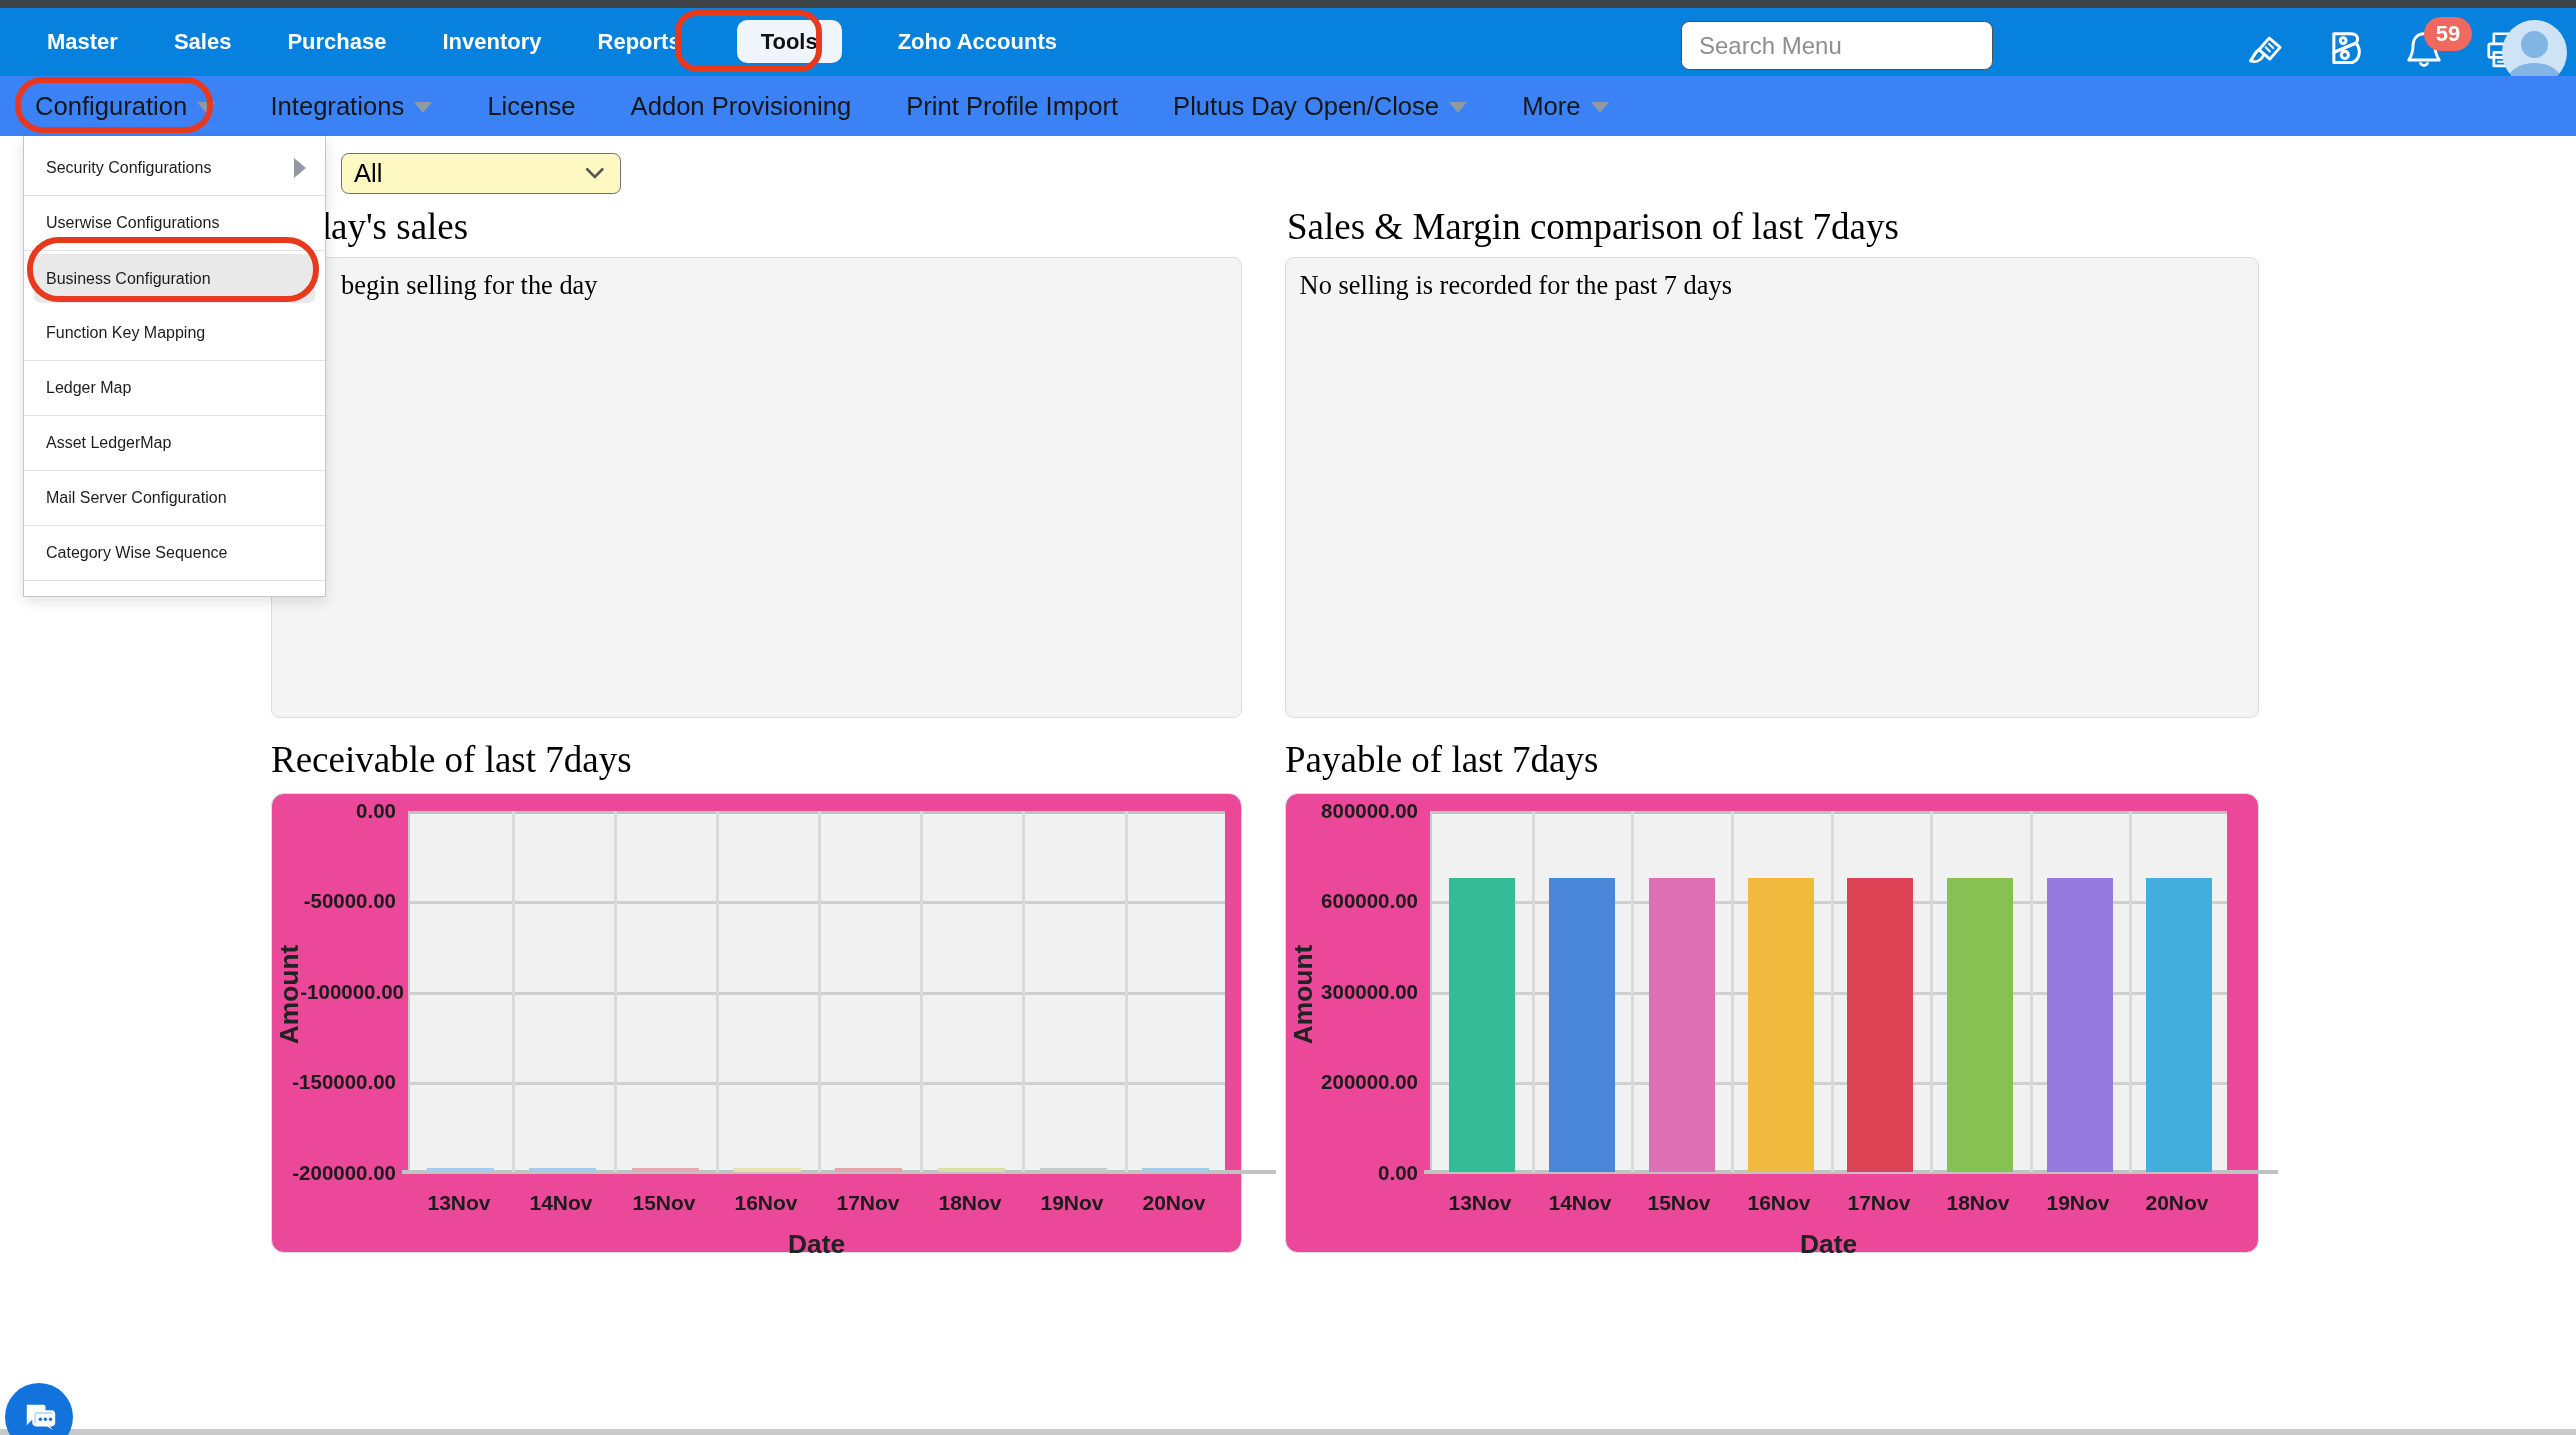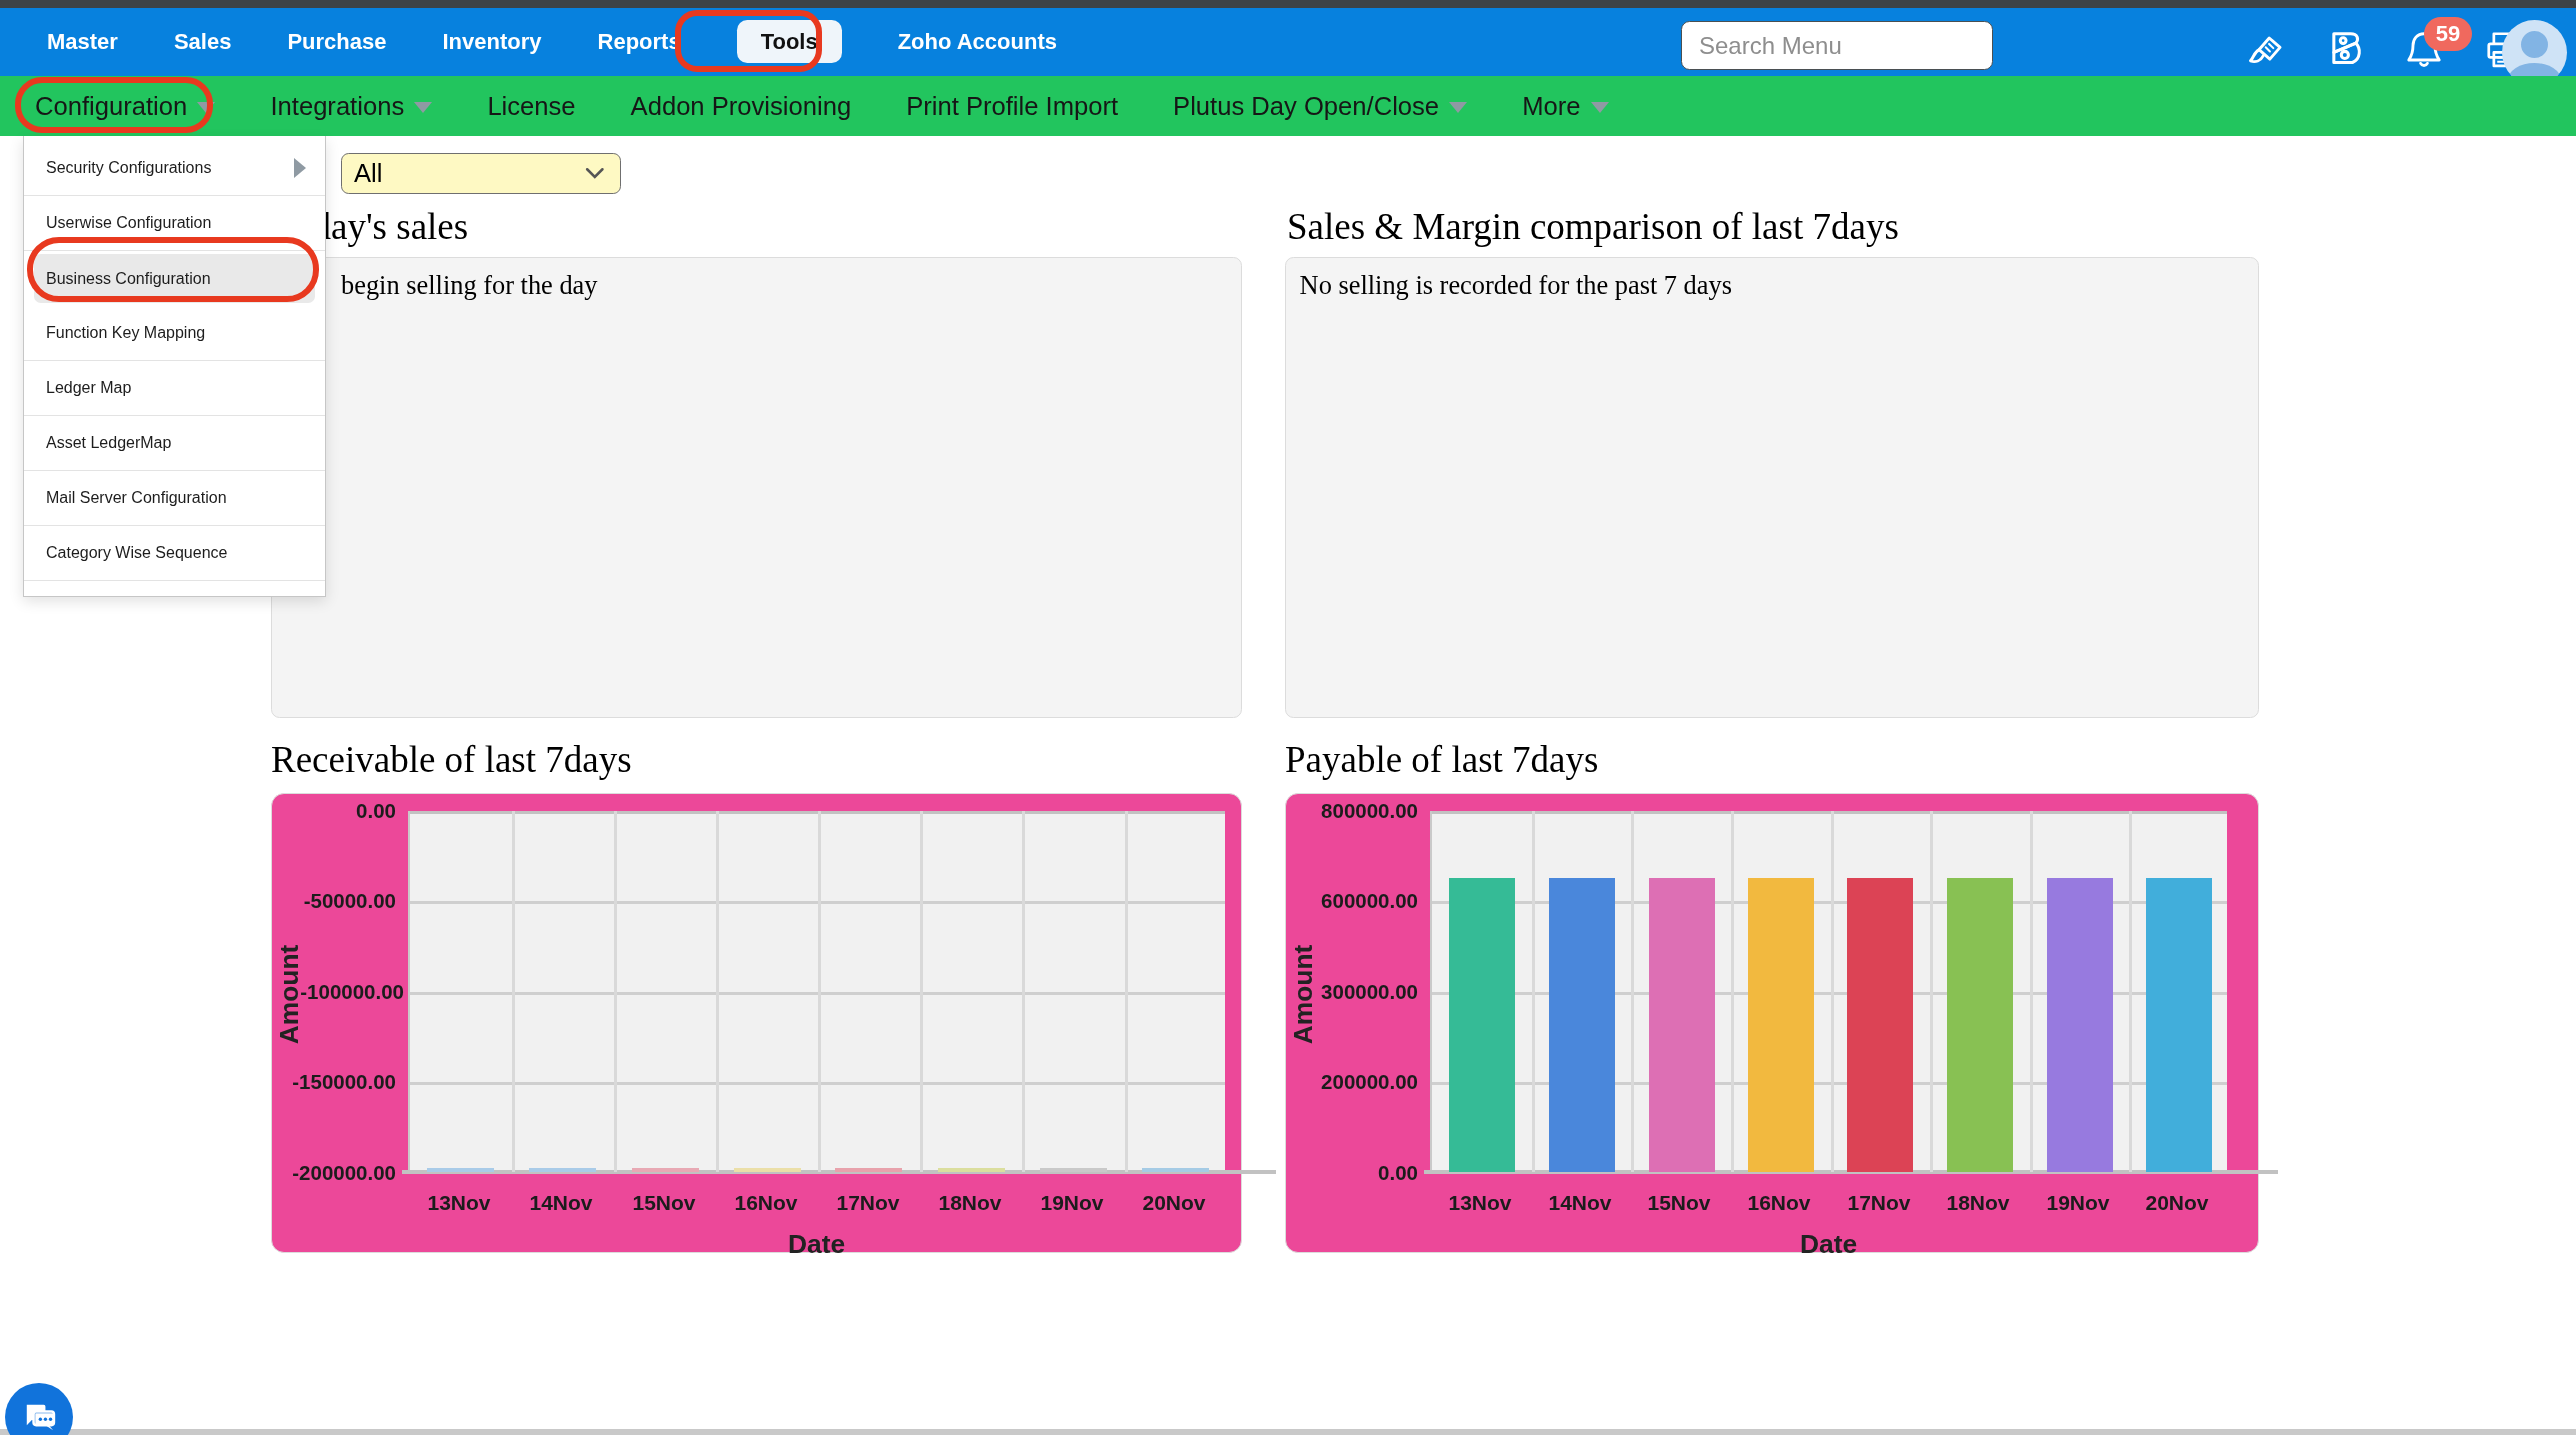--- a/index.html
+++ b/index.html
@@ -18,21 +18,21 @@
   .search-box input::placeholder { color:#8e8e8e; }
   .icon-row { position:absolute; left:2242px; top:7.7px; height:68px; display:flex; align-items:center; gap:36px; }
   .white-icon { width:44px; height:44px; display:block; }
   .bell-wrap { position:relative; }
   .badge { position:absolute; left:22px; top:-10.2px; min-width:48px; height:34px; background:#f0695e; border-radius:17px; color:#fff; font-size:22px; font-weight:bold; display:flex; align-items:center; justify-content:center; padding:0 8.5px; }
   .avatar { position:absolute; left:2502px; top:12px; width:65px; height:65px; border-radius:50%; background:#cfe3f6; overflow:hidden; cursor:pointer; }
   .avatar .head { position:absolute; left:19px; top:11px; width:27px; height:27px; border-radius:50%; background:#82b4e4; }
   .avatar .body { position:absolute; left:6px; top:43px; width:53px; height:34px; border-radius:50% 50% 0 0; background:#82b4e4; }
 
   
-  .menubar { position:absolute; left:0; top:76px; width:100%; height:60px; background:#22c55e; display:flex; align-items:center; gap:55px; padding-left:35px; }
+  .menubar { position:absolute; left:0; top:76px; width:100%; height:60px; background:#3b82f6; display:flex; align-items:center; gap:55px; padding-left:35px; }
   .menubar-item { display:flex; align-items:center; gap:10.2px; font-size:25.6px; color:#161616; white-space:nowrap; cursor:pointer; }
   .caret-down { width:0; height:0; border-left:9.4px solid transparent; border-right:9.4px solid transparent; border-top:11px solid #8f9aa3; margin-top:3.4px; }
 
   
   .dropdown { position:absolute; left:23px; top:136px; width:303px; background:#ffffff; border:1.7px solid #c6c6c6; border-top:none; box-shadow:0 5.1px 13.6px rgba(0,0,0,0.12); z-index:50; padding:5.1px 0 15.3px 0; }
   .dropdown-item { position:relative; height:55px; display:flex; align-items:center; padding:0 22px; font-size:16px; color:#1d1d1d; border-bottom:1.7px solid #e3e3e3; cursor:pointer; }
   .dropdown-item:last-child { border-bottom:1.7px solid #e3e3e3; }
   .dropdown-item.selected { border-bottom:none; }
   .dropdown-item.selected .hl { position:absolute; left:10.2px; right:10.2px; top:3.4px; bottom:3.4px; background:#e9e9e9; border-radius:6.8px; z-index:-1; }
   .submenu-arrow { position:absolute; right:19px; width:0; height:0; border-top:10.2px solid transparent; border-bottom:10.2px solid transparent; border-left:12px solid #8f9aa3; }
@@ -157,21 +157,21 @@
         <span class="caret-down"></span>
       </div>
     </div>
 
   <div class="dropdown" id="dropdown">
       <div class="dropdown-item">
         <span>Security Configurations</span>
         <span class="submenu-arrow"></span>
       </div>
       <div class="dropdown-item">
-        <span>Userwise Configuration</span>
+        <span>Userwise Configurations</span>
       </div>
       <div class="dropdown-item selected">
         <span class="hl"></span>
         <span>Business Configuration</span>
       </div>
       <div class="dropdown-item">
         <span>Function Key Mapping</span>
       </div>
       <div class="dropdown-item">
         <span>Ledger Map</span>

